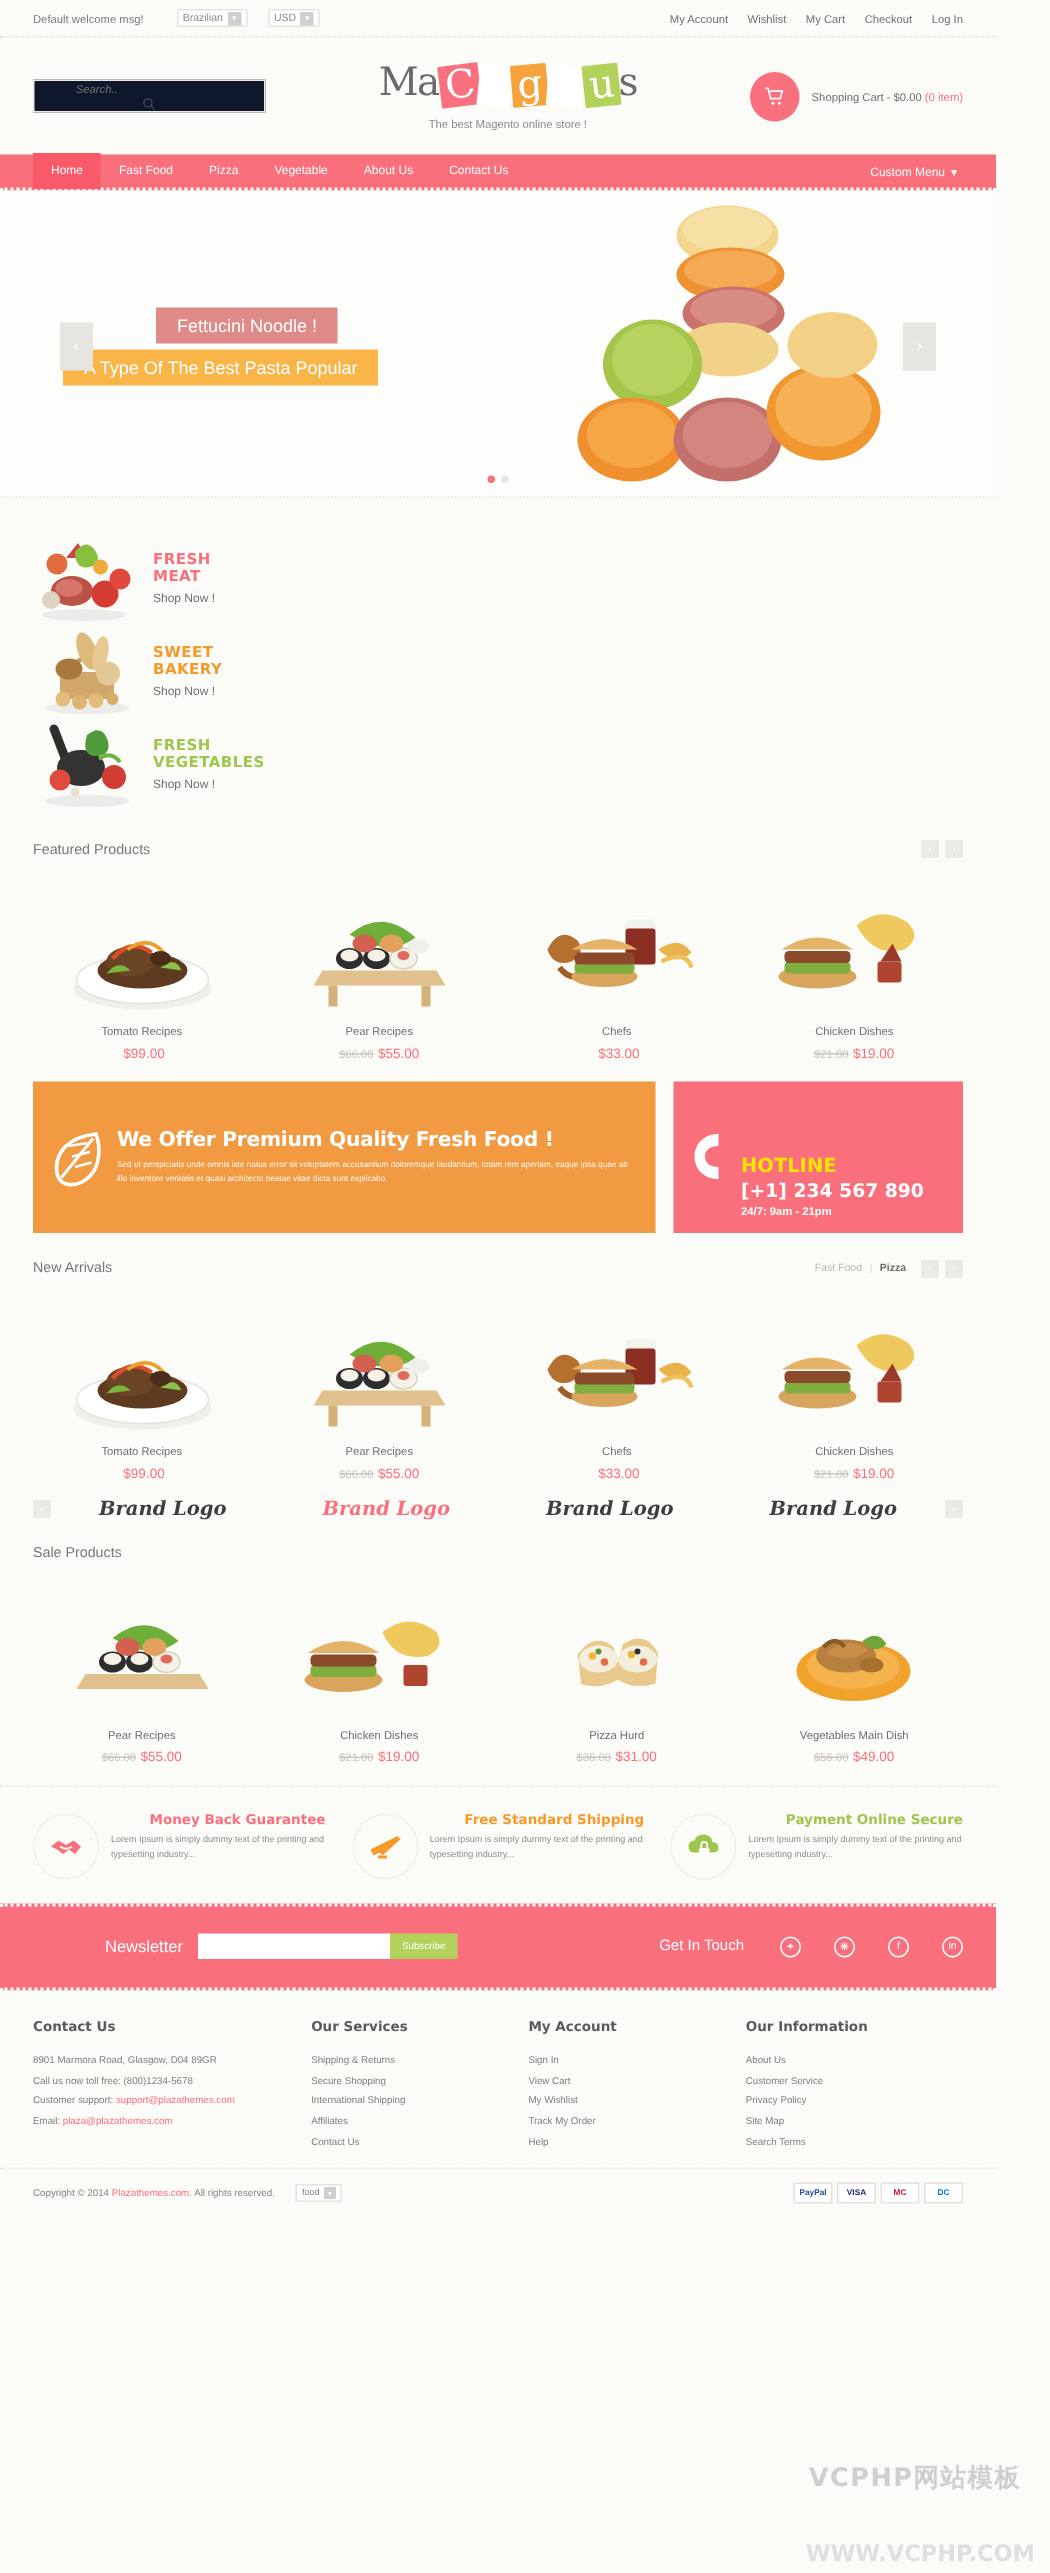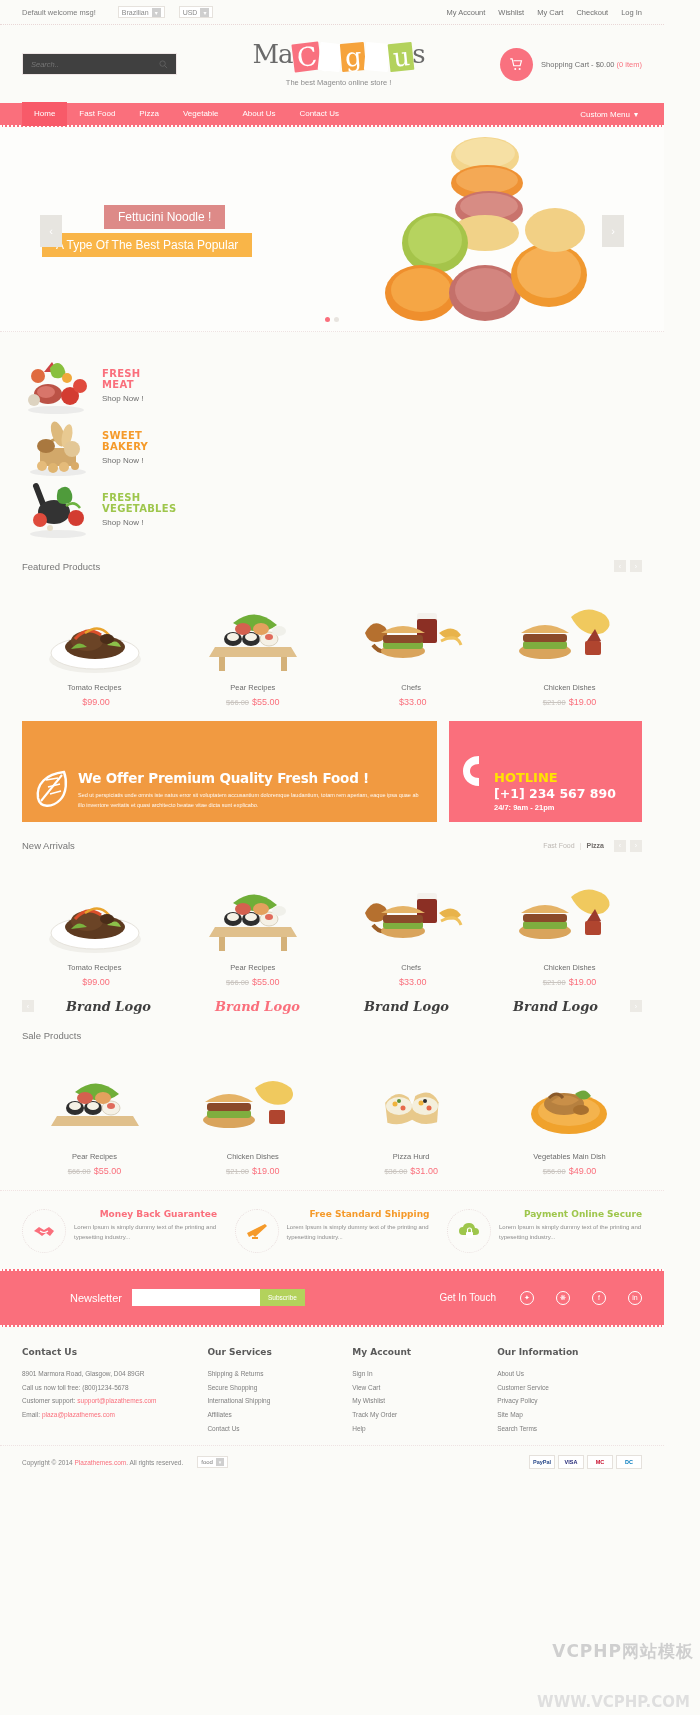--- a/index.html
+++ b/index.html
@@ -33,23 +33,24 @@
     display: inline-flex; align-items: center; justify-content: center;
     font-size: 6px; color: #fff;
   }
   .toplinks { margin-left: auto; display: flex; gap: 13px; }
   .toplinks a { font-size: 7.5px; color: #707070; text-decoration: none; }
 
   
   .header { height: 78px; display: flex; align-items: center; background: #fbfbf8; }
   .header .container { display: flex; align-items: center; }
   .searchbox {
-    width: 155px; height: 22px; background: #404040;
+    width: 155px; height: 22px; background: #0f172a;
     border: 1px solid #efe6e6; display: flex; align-items: center;
     padding: 0 8px;
+    flex-direction: column;
   }
   .searchbox input {
     border: 0; outline: 0; flex: 1; font-size: 7.5px;
     color: #b9b2b2; background: transparent;
     font-family: "Liberation Sans", sans-serif; font-style: italic;
   }
   .search-icon { width: 9px; height: 9px; opacity: .45; }
 
   .logoblock { flex: 1; text-align: center; }
   .logo { font-size: 26px; letter-spacing: -1px; line-height: 1; white-space: nowrap; }
@@ -159,21 +160,21 @@
   .prod .price { font-size: 9px; color: #fa6f7c; margin-top: 5px; }
   .prod .old {
     font-size: 7.5px; color: #c9c4bf; text-decoration: line-through;
     margin-right: 3px;
   }
 
   
   .banners { display: flex; gap: 12px; padding-top: 14px; }
   .promo-orange {
     flex: 1; background: #f19a41; color: #fff; padding: 12px 14px 12px 12px;
-    display: flex; gap: 10px; align-items: flex-end; min-height: 78px;
+    display: flex; gap: 10px; align-items: center; min-height: 78px;
   }
   .leaf-icon { width: 34px; height: 42px; flex: 0 0 34px; margin-top: 4px; }
   .promo-orange h3 {
     font-size: 13.5px; font-family: "DejaVu Sans", sans-serif; font-weight: bold;
     letter-spacing: -.2px; margin-bottom: 5px;
   }
   .promo-orange p { font-size: 5.5px; line-height: 1.7; opacity: .95; }
   .promo-pink {
     width: 193px; background: #fa6f7c; color: #fff;
     display: flex; align-items: center; gap: 9px; padding: 10px 12px;
@@ -281,21 +282,21 @@
   .pay {
     height: 14px; min-width: 26px; background: #fff; border: 1px solid #e5e1dc;
     display: flex; align-items: center; justify-content: center;
     font-size: 5.5px; font-weight: bold; color: #2a4a8b;
   }
   .pay.visa { color: #1a1f71; }
   .pay.mc { color: #c8102e; }
   .pay.dc { color: #0079be; }
 
   .watermark {
-    position: absolute; right: 6px; bottom: 52px;
+    position: absolute; right: 19px; bottom: 52px;
     font-size: 17px; color: #cfcfcf; font-weight: bold; letter-spacing: 1px;
     font-family: "DejaVu Sans", sans-serif;
   }
   .watermark2 {
     position: absolute; right: 10px; bottom: 4px;
     font-size: 15px; color: #d9d9d9; font-weight: bold;
     font-family: "DejaVu Sans", sans-serif; opacity: .8;
   }
 </style>
 </head>

